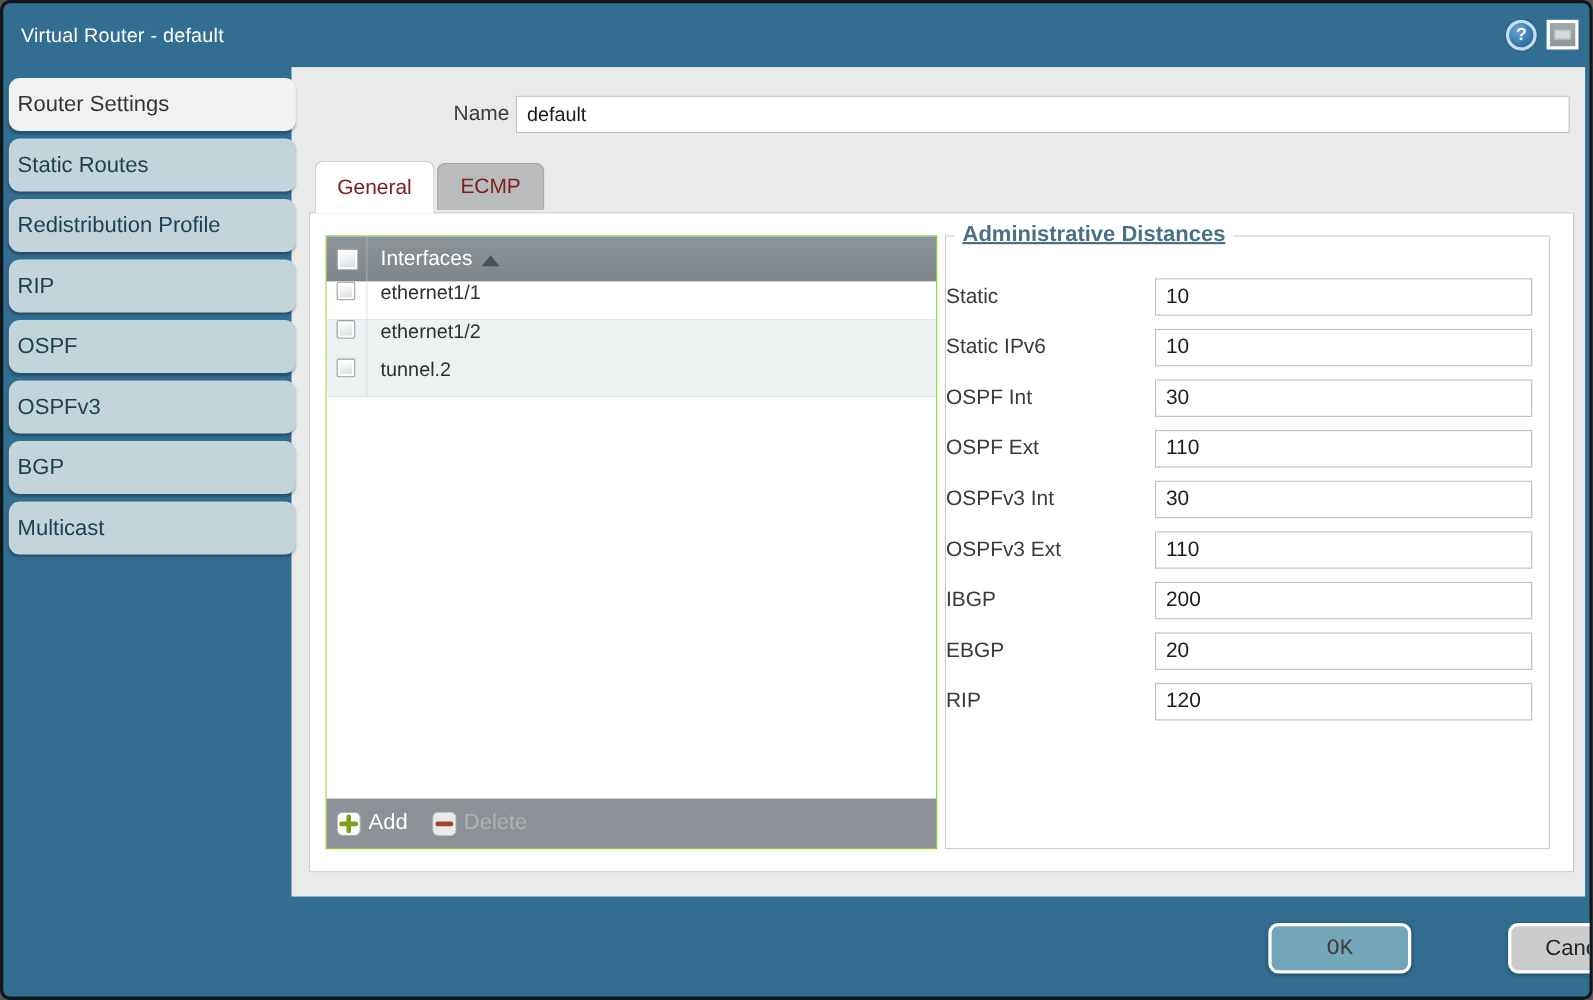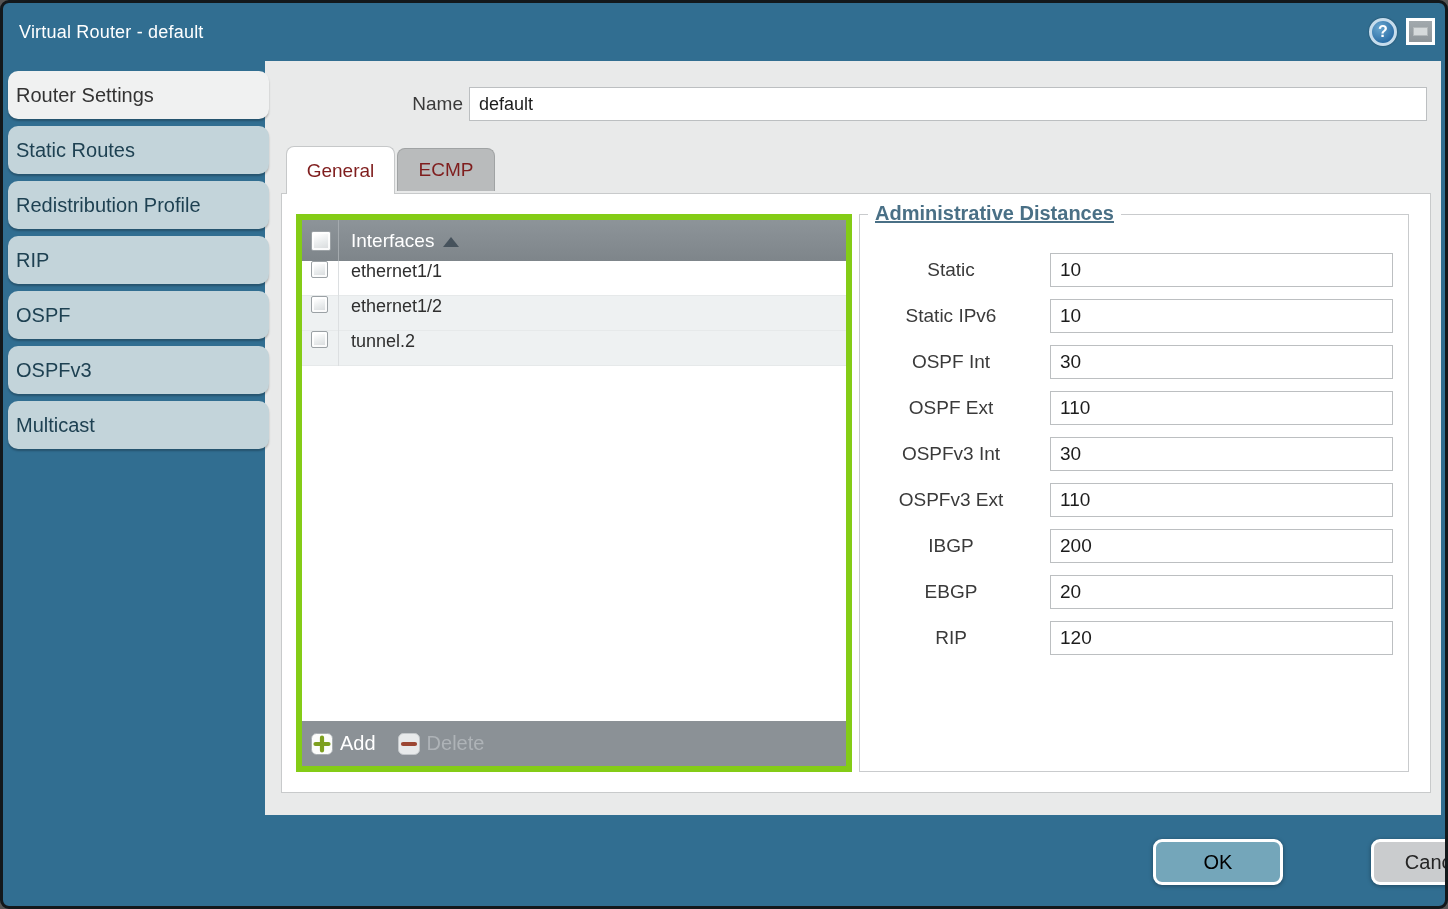--- a/index.html
+++ b/index.html
@@ -70,21 +70,21 @@
          background:#b9bbbc; border:1px solid #a0a3a4; border-bottom:none; z-index:2; }
 
   .white-panel {
     position:absolute; left:16px; top:132px; width:1150px; height:600px;
     background:#ffffff; border:1px solid #c8cacb; z-index:3;
   }
 
   
   .iface-table {
     position:absolute; left:14px; top:20px; width:556px; height:558px;
-    border:6px solid #84cc16; display:flex; flex-direction:column; background:#fff;
+    border:1px solid #84cc16; display:flex; flex-direction:column; background:#fff;
   }
   .tbl-header {
     height:41px; flex:0 0 41px; display:flex; align-items:center;
     background:linear-gradient(#8d9499,#7e858a); padding-left:9px;
     color:#ffffff; font-size:19px; cursor:pointer;
   }
   .tbl-header .vsep { width:1px; height:41px; background:#a4aaae; margin-left:7px; }
   .tbl-header .hdr-label { margin-left:12px; }
   .sort-asc-icon {
     width:0; height:0; margin-left:9px; margin-top:2px;
@@ -120,36 +120,36 @@
   .admin-box {
     position:absolute; left:577px; top:20px; width:550px; height:558px;
     border:1px solid #c9cbcd;
   }
   .admin-legend {
     position:absolute; top:-13px; left:8px; background:#ffffff; padding:0 7px;
     font-size:20px; font-weight:bold; color:#4a7086;text-decoration:underline;
   }
   .admin-rows { padding-top:38px; }
   .fld-row { display:flex; align-items:center; margin-bottom:12px; }
-  .fld-label { width:190px; text-align:center; padding-right:8px; font-size:19px; color:#3a3a3a; }
+  .fld-label { width:190px; text-align:left; padding-right:8px; font-size:19px; color:#3a3a3a; }
   .fld-input {
     width:343px; height:34px; border:1px solid #bcbfc1; background:#fff;
     font-size:19px; color:#1c1c1c; padding:16px 9px;
     font-family:"Liberation Sans",sans-serif;
   }
 
   
   .btn {
     position:absolute; top:836px; width:130px; height:46px;
     border:3px solid #ffffff; border-radius:9px; font-size:20px;
     display:flex; align-items:center; justify-content:center;
     cursor:pointer; box-shadow:0 1px 4px rgba(0,0,0,.35);
     font-family:"Liberation Sans",sans-serif;
   }
-  .btn-ok { left:1150px; background:#74a6ba; color:#000000; }
+  .btn-ok { left:1150px; background:#74a6ba; color:#404040;font-family:Liberation Mono, monospace; }
   .btn-cancel { left:1368px; background:#caccce; color:#252525; }
 </style>
 </head>
 <body>
 
 <div class="window">
 
   <div class="titlebar">
     <div class="dialog-title">Virtual Router - default</div>
     <div class="help-icon">?</div>
@@ -158,20 +158,21 @@
     </div>
   </div>
 
   <div class="sidebar">
     <div class="side-tab active">Router Settings</div>
     <div class="side-tab">Static Routes</div>
     <div class="side-tab">Redistribution Profile</div>
     <div class="side-tab">RIP</div>
     <div class="side-tab">OSPF</div>
     <div class="side-tab">OSPFv3</div>
+    <div class="side-tab">BGP</div>
     <div class="side-tab">Multicast</div>
   </div>
 
   <div class="content">
 
     <div class="name-label">Name</div>
     <input class="name-input" type="text" value="default" style="">
 
     <div class="tab tab-general">General</div>
     <div class="tab tab-ecmp">ECMP</div>

